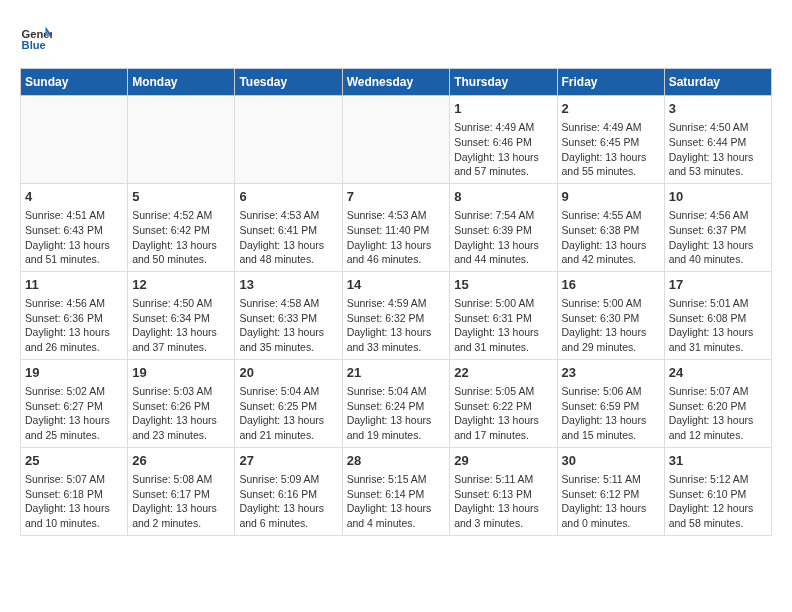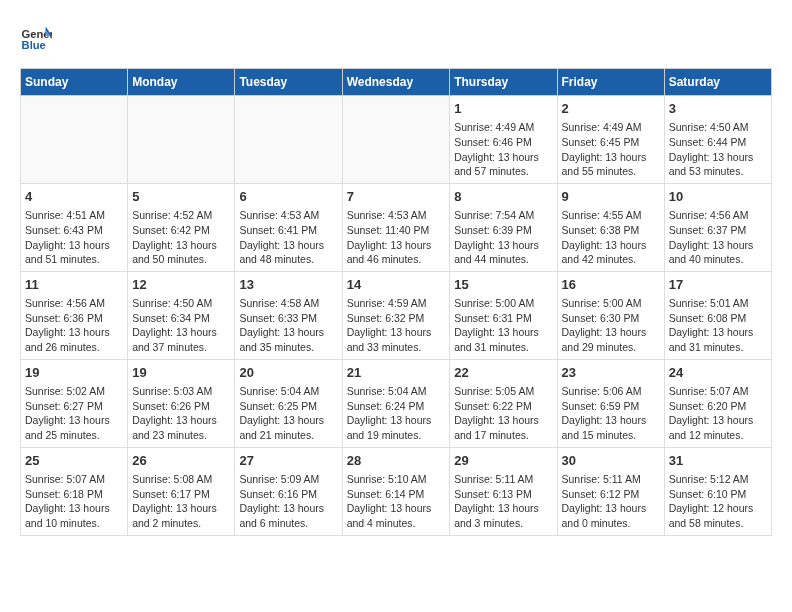--- a/index.html
+++ b/index.html
@@ -304,21 +304,21 @@
         </td>
         <td>
           <span class="day-num">27</span>
           <div>Sunrise: 5:09 AM</div>
           <div>Sunset: 6:16 PM</div>
           <div>Daylight: 13 hours</div>
           <div>and 6 minutes.</div>
         </td>
         <td>
           <span class="day-num">28</span>
-          <div>Sunrise: 5:10 AM</div>
+          <div>Sunrise: 5:15 AM</div>
           <div>Sunset: 6:14 PM</div>
           <div>Daylight: 13 hours</div>
           <div>and 4 minutes.</div>
         </td>
         <td>
           <span class="day-num">29</span>
           <div>Sunrise: 5:11 AM</div>
           <div>Sunset: 6:13 PM</div>
           <div>Daylight: 13 hours</div>
           <div>and 3 minutes.</div>

